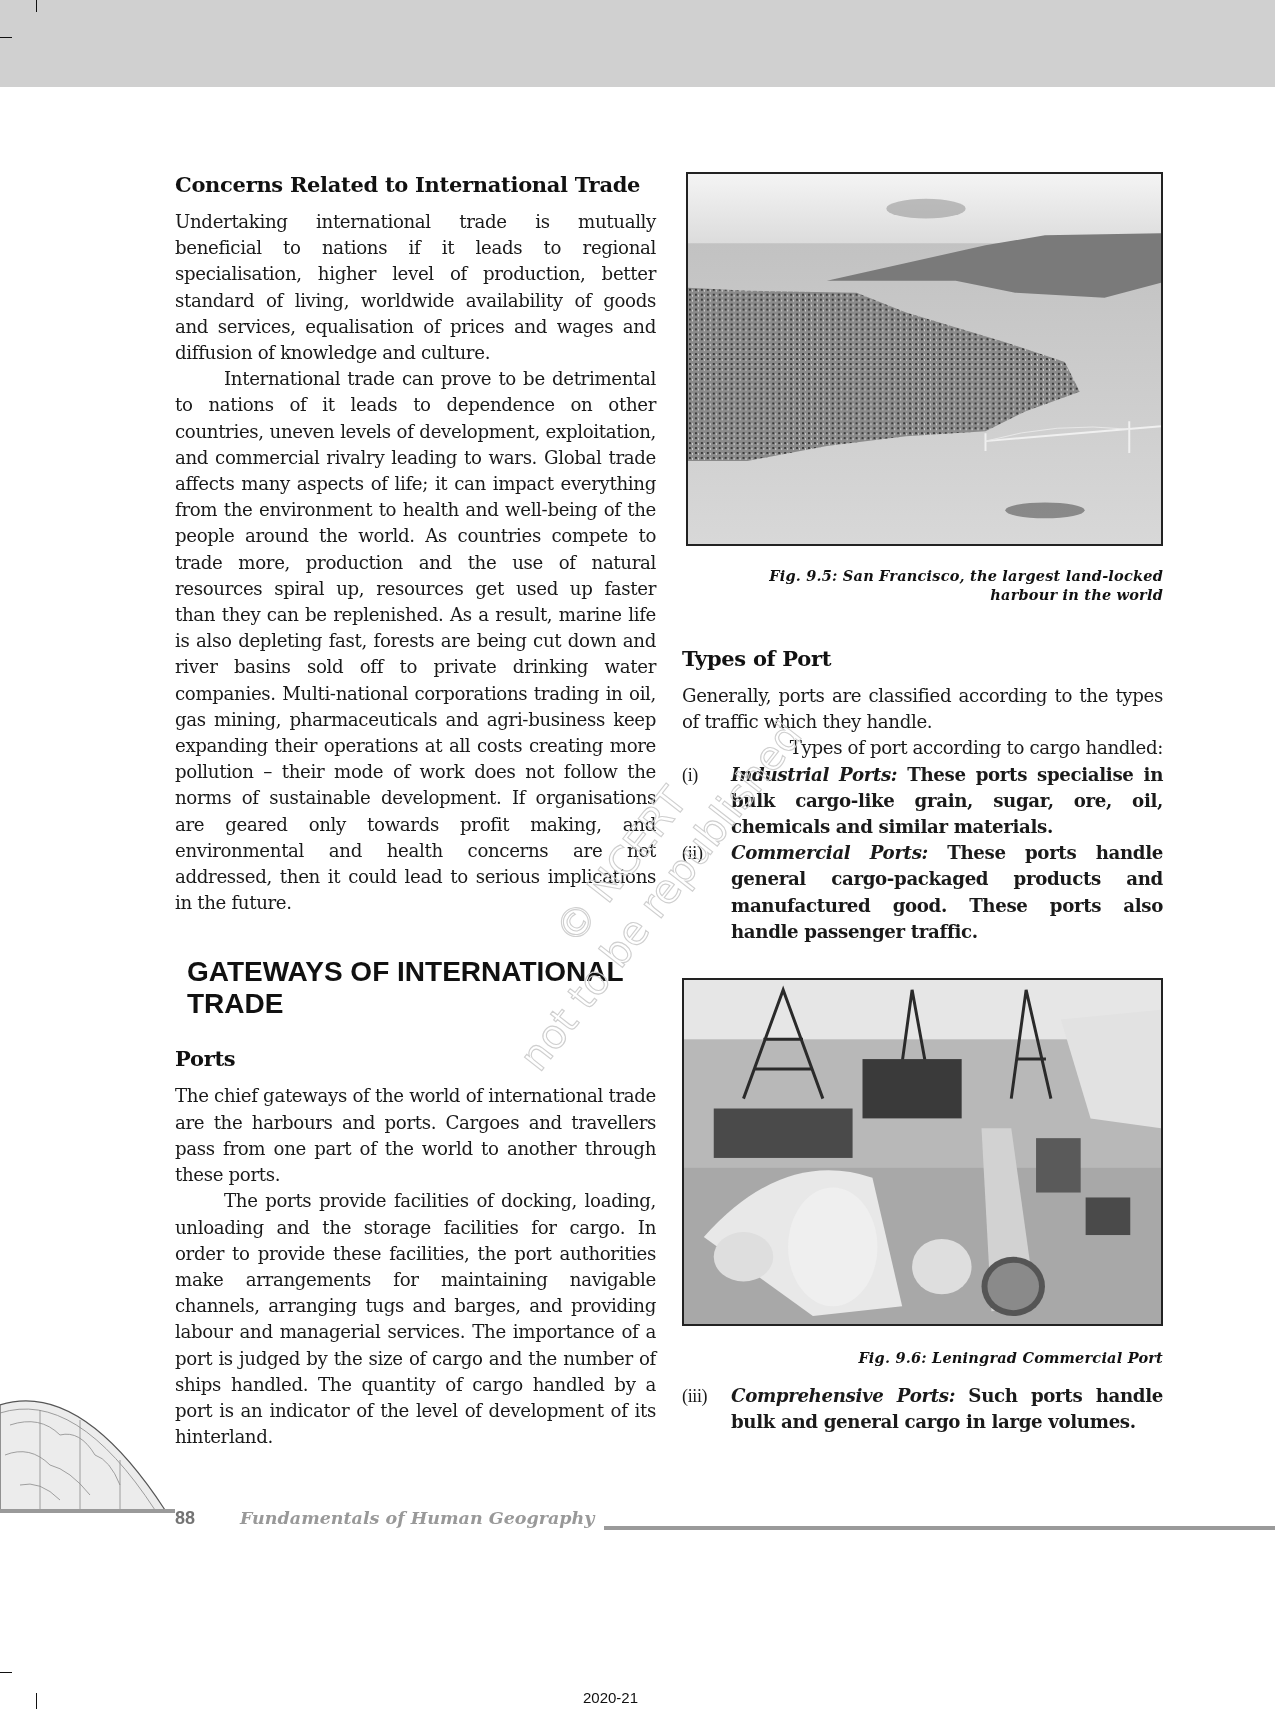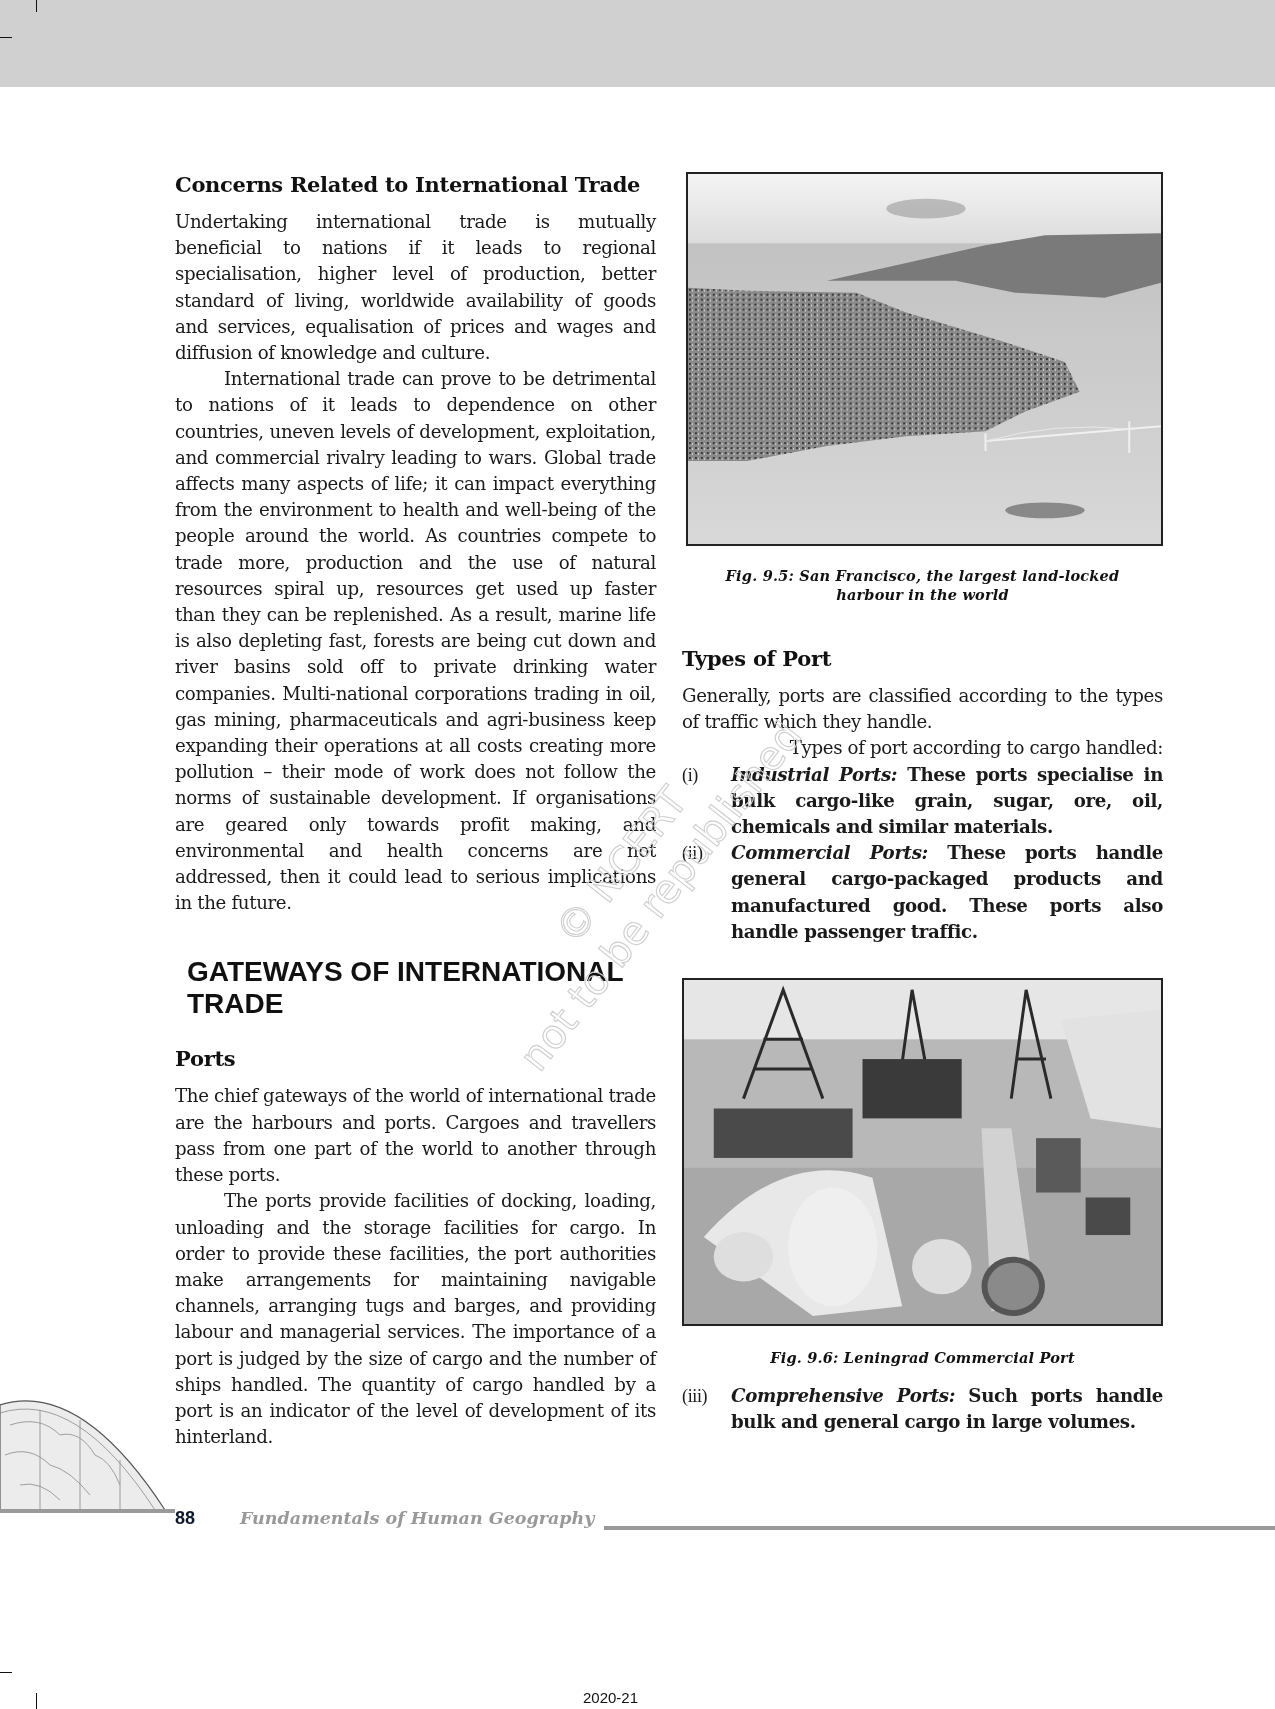--- a/index.html
+++ b/index.html
@@ -31,31 +31,31 @@
     margin: 0; font-size: 18.2px; line-height: 26.2px; text-align: justify;
     letter-spacing: -0.35px;
   }
   p.indent { text-indent: 49px; }
 
   .figure { position: relative; border: 2px solid #222; box-sizing: border-box; overflow: hidden; }
   .fig-sf { width: 477px; height: 374px; margin-left: 4px; }
   .fig-len { width: 481px; height: 348px; }
   .caption {
     font-family: "DejaVu Serif", serif; font-style: italic; font-weight: bold;
-    font-size: 14.5px; text-align: center; line-height: 19px; color: #111;
+    font-size: 14.5px; text-align: right; line-height: 19px; color: #111;
     letter-spacing: 0.2px;
   }
   .list-item { display: flex; font-size: 18.2px; line-height: 26.2px; letter-spacing: -0.35px; }
   .list-num { width: 49px; flex: none; font-family: "Liberation Serif", serif; font-size: 18px; }
   .list-text { flex: 1; text-align: justify; font-weight: bold; }
   .list-text em { font-style: italic; }
 
   .footer-num {
     position: absolute; left: 175px; top: 1508px;
-    font-family: "Liberation Sans", sans-serif; font-weight: bold; font-size: 18px; color: #0f172a;
+    font-family: "Liberation Sans", sans-serif; font-weight: bold; font-size: 18px; color: #737373;
   }
   .footer-title {
     position: absolute; left: 240px; top: 1508px;
     font-family: "DejaVu Serif", serif; font-style: italic; font-weight: bold;
     font-size: 17.5px; color: #999; text-align: right;
   }
   .footer-rule { position: absolute; left: 604px; top: 1526px; width: 671px; height: 4px; background: #9a9a9a; }
   .year {
     position: absolute; left: 583px; top: 1689px;
     font-family: "Liberation Sans", sans-serif; font-size: 15px; color: #111;

